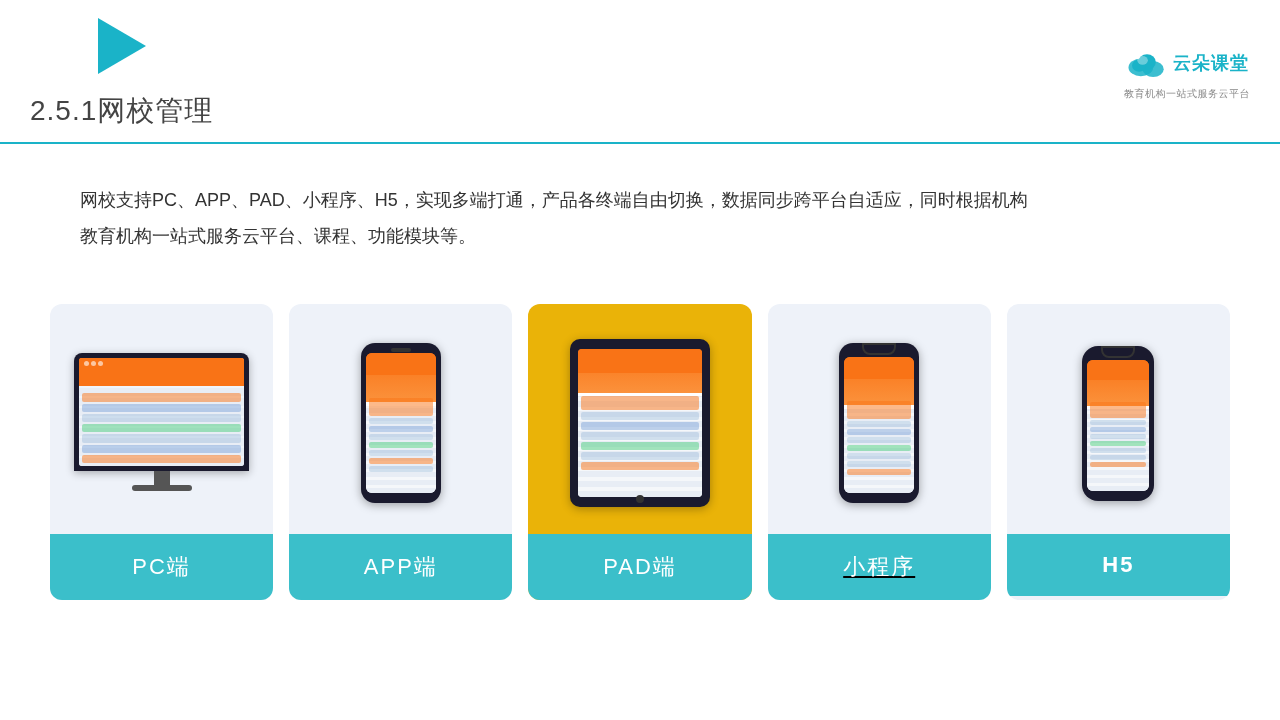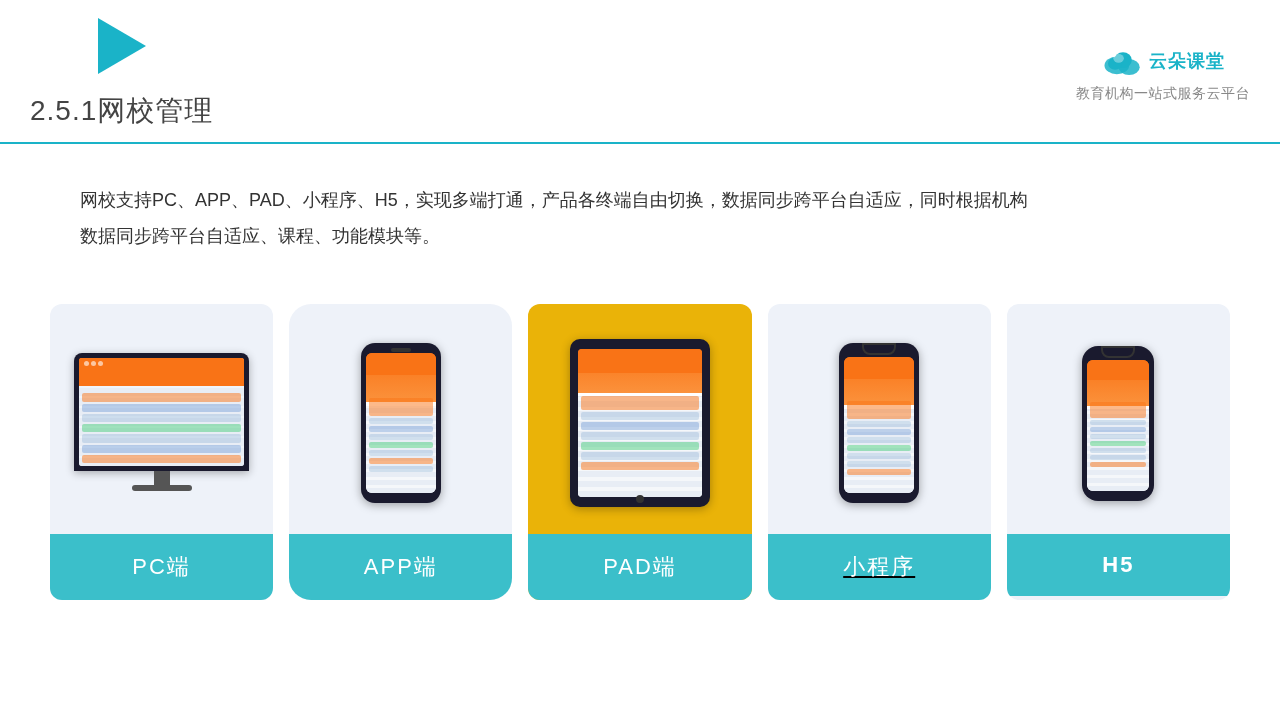--- a/index.html
+++ b/index.html
@@ -56,21 +56,21 @@
       width: 44px;
       height: 30px;
     }
     .logo-text {
       font-size: 18px;
       color: #1ab3c8;
       font-weight: bold;
       letter-spacing: 1px;
     }
     .logo-sub {
-      font-size: 14px;
+      font-size: 10px;
       color: #888;
       letter-spacing: 0.5px;
       margin-top: 9px;
     }
 
     
     .description {
       padding: 38px 41px 20px 80px;
       font-size: 18px;
       color: #333;
@@ -328,21 +328,21 @@
       <span class="logo-text">云朵课堂</span>
     </div>
     <div class="logo-sub">
       <span>教育机构一站式服务云平台</span>
     </div>
   </div>
 </div>
 
 <div class="description">
   <p>网校支持PC、APP、PAD、小程序、H5，实现多端打通，产品各终端自由切换，数据同步跨平台自适应，同时根据机构</p>
-  <p>数据同步跨平台自适应、课程、功能模块等。</p>
+  <p>教育机构一站式服务云平台、课程、功能模块等。</p>
 </div>
 
 <div class="cards-container">
 
   <div class="card" style="background:#eef2f9;">
     <div class="card-image-area">
       <div class="pc-monitor">
         <div class="monitor-screen-outer">
           <div class="monitor-screen-inner">
             <div class="screen-bar">
@@ -361,21 +361,21 @@
             </div>
           </div>
         </div>
         <div class="monitor-stand-neck"></div>
         <div class="monitor-stand-base"></div>
       </div>
     </div>
     <div class="card-label">PC端</div>
   </div>
 
-  <div class="card" style="background:#eef2f9;border-radius:22px;">
+  <div class="card" style="background:#eef2f9;">
     <div class="card-image-area">
       <div class="phone-mockup">
         <div class="phone-screen">
           <div class="screen-bar" style="height:22px;"></div>
           <div class="content-blocks">
             <div class="content-block orange" style="height:18px;"></div>
             <div class="content-block" style="height:6px;"></div>
             <div class="content-block blue" style="height:6px;"></div>
             <div class="content-block" style="height:6px;"></div>
             <div class="content-block green" style="height:6px;"></div>

